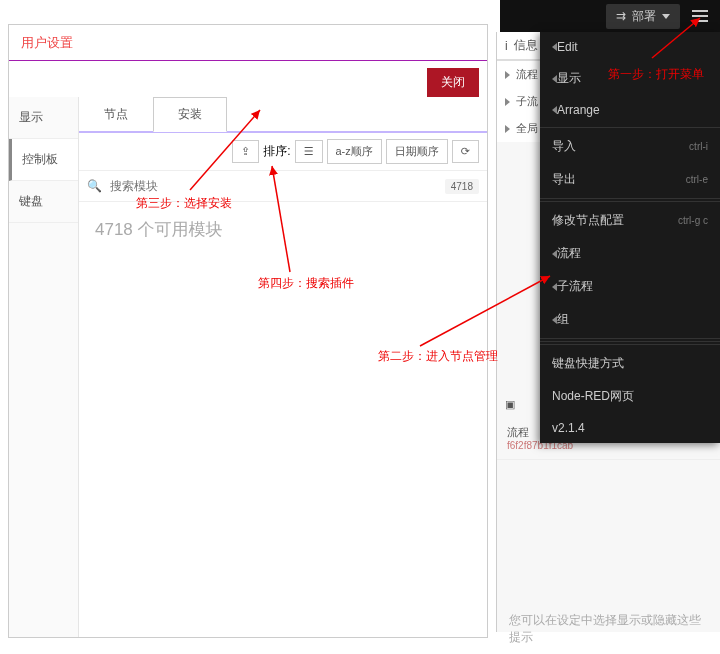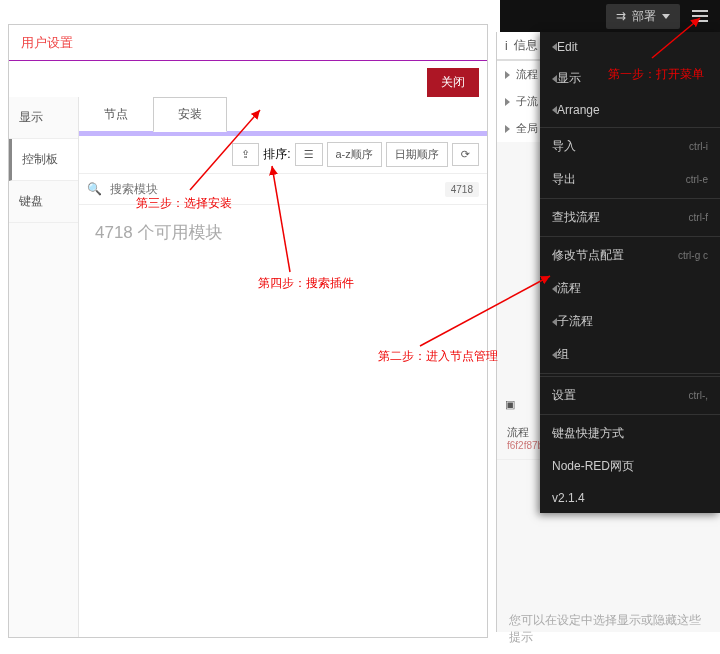--- a/index.html
+++ b/index.html
@@ -6,21 +6,21 @@
 body{background:#fff;width:720px;height:654px;position:relative;overflow:hidden;font-size:12px}
 .dialog{position:absolute;left:8px;top:24px;width:480px;background:#fff;border:1px solid #ccc}
 .dlg-header{height:36px;line-height:36px;padding:0 12px;font-size:13px;color:#ef4444;border-bottom:1px solid #a21caf}
 .close-bar{height:36px;display:flex;justify-content:flex-end;align-items:flex-end;padding:0 8px}
 .btn-close{background:#ad1625;color:#fff;border:none;padding:6px 14px;font-size:12px;cursor:pointer}
 .dlg-body{display:flex;height:540px}
 .left-tabs{width:70px;border-right:1px solid #e5e5e5;background:#fafafa}
 .left-tab{padding:12px 10px;font-size:12px;color:#555;cursor:pointer;border-bottom:1px solid #eee}
 .left-tab.active{background:#fff;border-left:3px solid #888}
 .content{flex:1;display:flex;flex-direction:column}
-.top-tabs{display:flex;border-bottom:5px solid #c4b5fd}
+.top-tabs{display:flex;border-bottom:2px solid #c4b5fd}
 .top-tab{padding:8px 24px;font-size:12px;color:#555;cursor:pointer;border:1px solid transparent;border-bottom:none}
 .top-tab.active{border:1px solid #ccc;border-bottom:1px solid #fff;background:#fff;margin-bottom:-1px}
 .sort-row{display:flex;justify-content:flex-end;gap:4px;padding:6px 8px;border-bottom:1px solid #eee;align-items:center}
 .sort-btn{border:1px solid #ccc;background:#fff;padding:4px 8px;font-size:11px;color:#555;cursor:pointer;display:flex;align-items:center;gap:3px}
 .search-row{display:flex;align-items:center;padding:4px 8px;border-bottom:1px solid #eee}
 .search-row .magnifier{color:#999;margin-right:4px}
 .search-input{flex:1;border:none;outline:none;font-size:12px;padding:4px}
 .count-badge{background:#f3f3f3;color:#666;font-size:10px;padding:2px 6px;border-radius:2px}
 .result-info{padding:16px;text-align:left;color:#aaa;font-size:17px;}
 .sidebar{position:absolute;right:0;top:32px;width:224px;height:600px;background:#f7f7f7;border-left:1px solid #ccc}
@@ -90,26 +90,20 @@
       </div>
       <span class="sc">ctrl-i</span>
     </div>
   <div class="mi">
       <div class="l">
         <span>导出</span>
       </div>
       <span class="sc">ctrl-e</span>
     </div>
   <div class="msep"></div>
-  <div class="mi">
-      <div class="l">
-        <span>查找流程</span>
-      </div>
-      <span class="sc">ctrl-f</span>
-    </div>
   <div class="msep"></div>
   <div class="mi">
       <div class="l">
         <span>修改节点配置</span>
       </div>
       <span class="sc">ctrl-g c</span>
     </div>
   <div class="mi">
       <div class="l">
         <span class="tri-l"></span>
@@ -123,26 +117,20 @@
       </div>
     </div>
   <div class="mi">
       <div class="l">
         <span class="tri-l"></span>
         <span>组</span>
       </div>
     </div>
   <div class="msep"></div>
   <div class="msep"></div>
-  <div class="mi">
-      <div class="l">
-        <span>设置</span>
-      </div>
-      <span class="sc">ctrl-,</span>
-    </div>
   <div class="msep"></div>
   <div class="mi">
       <div class="l">
         <span>键盘快捷方式</span>
       </div>
     </div>
   <div class="mi">
       <div class="l">
         <span>Node-RED网页</span>
       </div>

